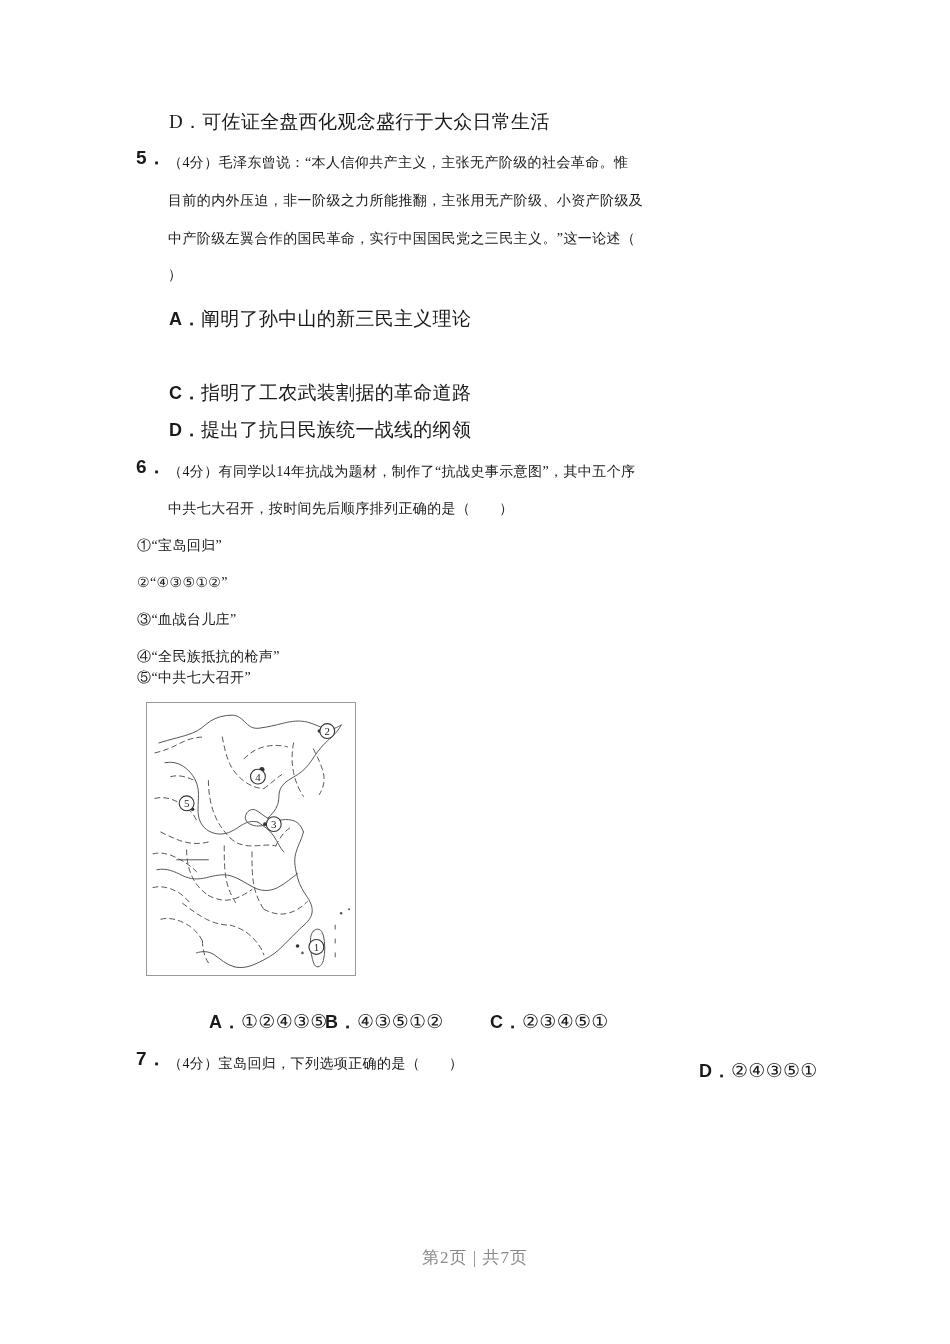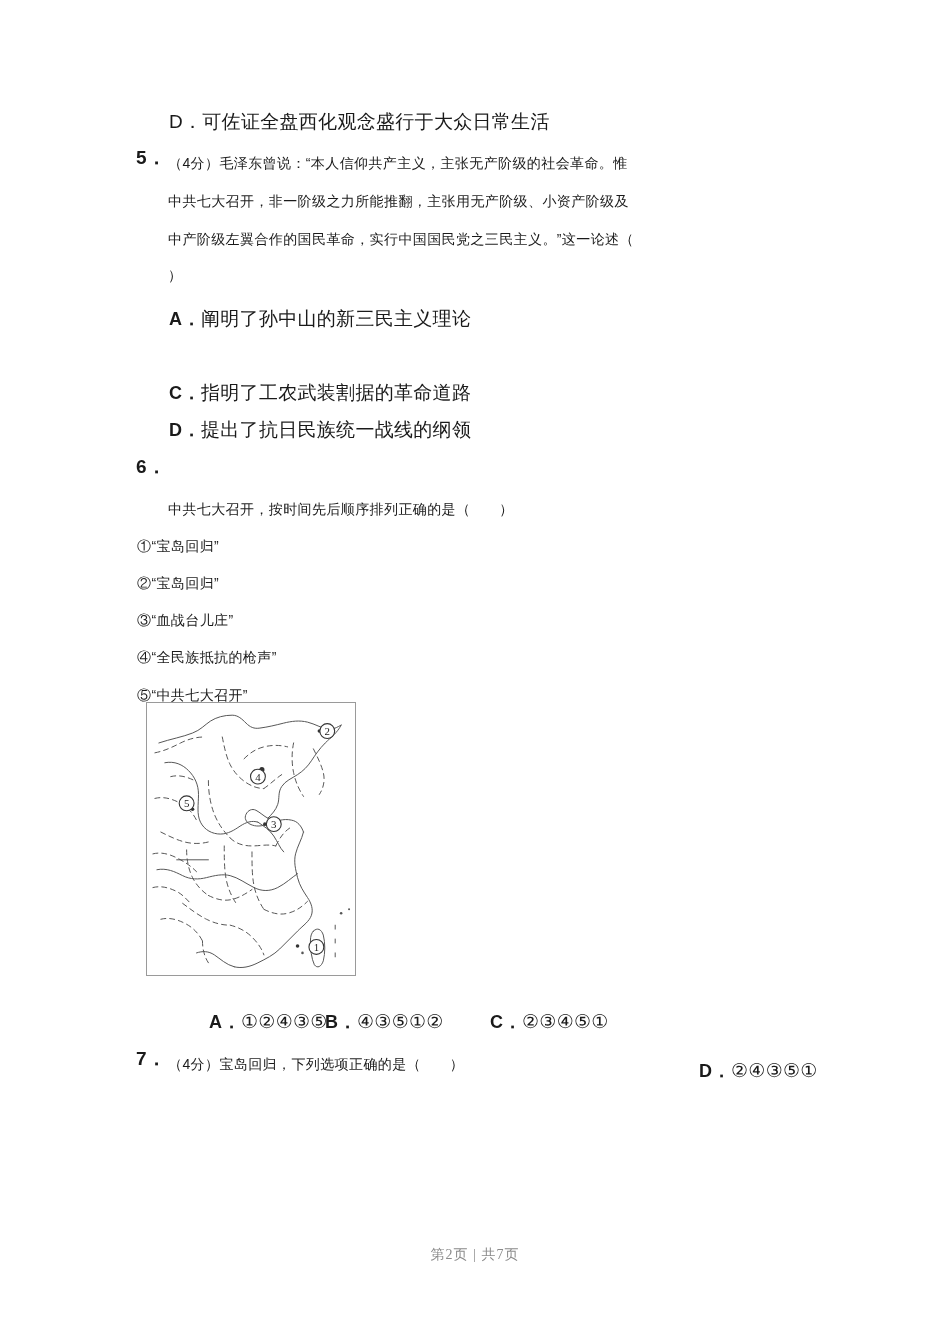--- a/index.html
+++ b/index.html
@@ -44,21 +44,21 @@
     font-weight: 600;
     letter-spacing: 0.5px;
   }
   .optlabel {
     font-family: "Liberation Sans", "DejaVu Sans", sans-serif;
     font-size: 18px;
     font-weight: 600;
     letter-spacing: 0.5px;
   }
   .cjk {
-    font-family: Liberation Sans, sans-serif;
+    font-family: Liberation Serif, serif;
     text-align: right;
   }
 
   
   .map-figure {
     position: absolute;
     left: 146px;
     top: 702px;
     width: 210px;
     height: 274px;
@@ -72,59 +72,62 @@
     height: 100%;
   }
 
   
   .footer {
     position: absolute;
     left: 0;
     top: 1246px;
     width: 950px;
     text-align: center;
-    font-size: 14px;
+    font-size: 17px;
     color: #8a8a8a;
     font-family: "Liberation Serif", "DejaVu Serif", serif;
     letter-spacing: 1px;
   }
 </style>
 </head>
 <body>
 
 <div class="page">
 
   <div class="opt cjk" style="left:169px; top:103px;">D．可佐证全盘西化观念盛行于大众日常生活</div>
 
   <div class="qnum" style="left:136px; top:145px;">5．</div>
   <div class="line" style="left:168px; top:144px;">
     <span class="cjk">（4分）</span><span class="cjk">毛泽东曾说：“本人信仰共产主义，主张无产阶级的社会革命。惟</span>
   </div>
-  <div class="line cjk" style="left:168px; top:182px;">中共七大召开，非一阶级之力所能推翻，主张用无产阶级、小资产阶级及</div>
+  <div class="line cjk" style="left:168px; top:182px;">目前的内外压迫，非一阶级之力所能推翻，主张用无产阶级、小资产阶级及</div>
   <div class="line cjk" style="left:168px; top:220px;">中产阶级左翼合作的国民革命，实行中国国民党之三民主义。”这一论述（</div>
   <div class="line cjk" style="left:168px; top:256px;">）</div>
 
   <div class="opt" style="left:169px; top:300px;">
     <span class="optlabel">A．</span><span class="cjk">阐明了孙中山的新三民主义理论</span>
   </div>
   <div class="opt" style="left:169px; top:374px;">
     <span class="optlabel">C．</span><span class="cjk">指明了工农武装割据的革命道路</span>
   </div>
   <div class="opt" style="left:169px; top:411px;">
     <span class="optlabel">D．</span><span class="cjk">提出了抗日民族统一战线的纲领</span>
   </div>
 
   <div class="qnum" style="left:136px; top:454px;">6．</div>
+  <div class="line" style="left:168px; top:453px;">
+    <span class="cjk">（4分）</span><span class="cjk">有同学以14年抗战为题材，制作了“抗战史事示意图”，其中五个序</span>
+  </div>
   <div class="line cjk" style="left:168px; top:490px;">中共七大召开，按时间先后顺序排列正确的是（　　）</div>
 
   <div class="line cjk" style="left:137px; top:527px;">①“宝岛回归”</div>
-  <div class="line cjk" style="left:137px; top:564px;">②“宝岛回归”</div>
+  <div class="line cjk" style="left:137px; top:564px;">②“④③⑤①②”</div>
   <div class="line cjk" style="left:137px; top:601px;">③“血战台儿庄”</div>
   <div class="line cjk" style="left:137px; top:638px;">④“全民族抵抗的枪声”</div>
-  <div class="line cjk" style="left:137px; top:676px;">⑤“中共七大召开”</div>
+  <div class="line cjk" style="left:137px; top:659px;">⑤“中共七大召开”</div>
 
   <div class="map-figure">
     <svg viewBox="0 0 210 274" xmlns="http://www.w3.org/2000/svg">
       <g fill="none" stroke="#555555" stroke-width="1" stroke-linejoin="round" stroke-linecap="round">
 
         <path d="M12 40 C24 36 36 34 46 30 C54 27 58 22 64 18 C70 14 78 12 86 12
                  C92 12 96 16 100 20 C104 24 108 26 114 25 C122 24 130 22 138 20
                  C146 18 154 17 162 19 C170 21 176 25 182 26 C188 27 192 24 196 22"></path>
 
         <path d="M196 22 C192 30 186 34 180 40 C174 46 170 52 166 58

